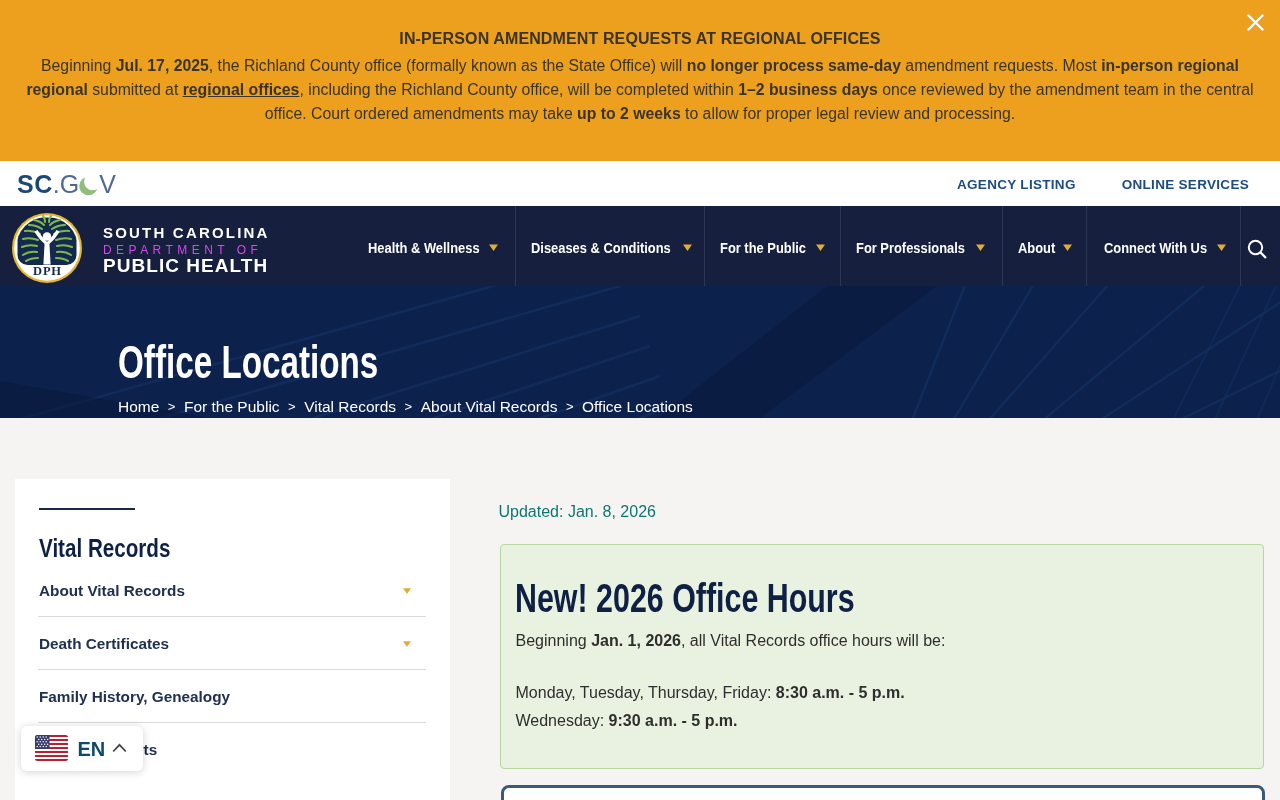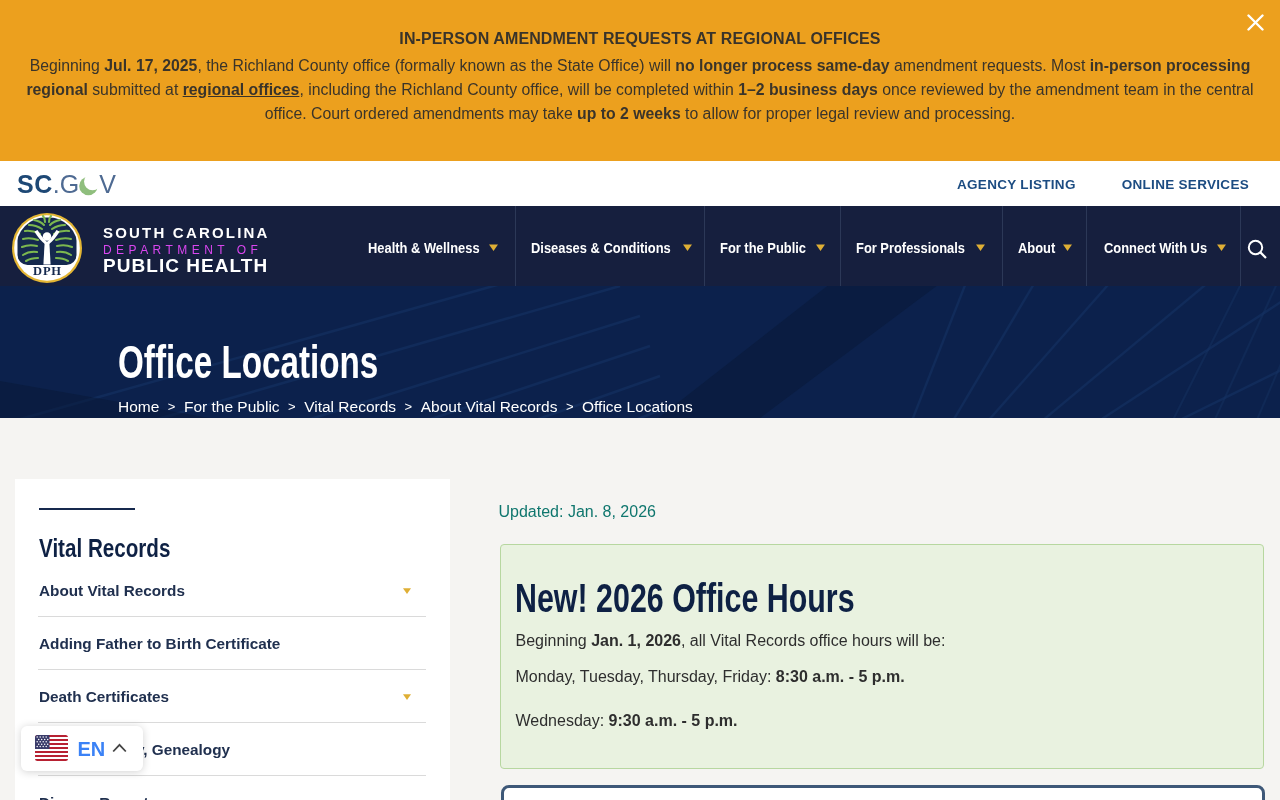--- a/index.html
+++ b/index.html
@@ -55,21 +55,21 @@
 
 <div class="banner">
   <svg style="position:absolute;right:16px;top:14px" width="17" height="17" viewBox="0 0 17 17">
       <g stroke="#fff" stroke-width="2.4" stroke-linecap="round">
         <line x1="1.5" y1="1.5" x2="15.5" y2="15.5"></line>
         <line x1="15.5" y1="1.5" x2="1.5" y2="15.5"></line>
       </g>
     </svg>
   <h2>IN-PERSON AMENDMENT REQUESTS AT REGIONAL OFFICES</h2>
   <div class="bod">
-    <div>Beginning <b>Jul. 17, 2025</b>, the Richland County office (formally known as the State Office) will <b>no longer process same-day</b> amendment requests. Most <b>in-person processing</b></div>
+    <div>Beginning <b>Jul. 17, 2025</b>, the Richland County office (formally known as the State Office) will <b>no longer process same-day</b> amendment requests. Most <b>in-person regional</b></div>
     <div><b>regional</b> submitted at <a>regional offices</a>, including the Richland County office, will be completed within <b>1–2 business days</b> once reviewed by the amendment team in the central</div>
     <div>office. Court ordered amendments may take <b>up to 2 weeks</b> to allow for proper legal review and processing.</div>
   </div>
 </div>
 
 <div class="scbar">
   <div class="scgov"><b>SC</b><span>.G</span><svg width="20" height="21" viewBox="0 0 20 21" style="vertical-align:-2.5px">
         <circle cx="9.4" cy="11" r="9.2" fill="#8fbe7d"></circle>
         <circle cx="13.6" cy="6.6" r="8.6" fill="#fff"></circle>
       </svg><span>V</span></div>
@@ -191,35 +191,34 @@
   <div class="crumb" style="top:113px">Home<i>&gt;</i>For the Public<i>&gt;</i>Vital Records<i>&gt;</i>About Vital Records<i>&gt;</i>Office Locations</div>
 </div>
 
 <div class="sidebar">
   <div class="rule"></div>
   <div class="sb-h">Vital Records</div>
   <div class="items">
     <div class="sb-item">About Vital Records<svg class="scar" width="8" height="6" viewBox="0 0 8 6">
           <polygon points="0,0.3 8,0.3 4,6" fill="#dfaf35"></polygon>
         </svg></div>
-    <div class="sb-item">Adding Father to Birth Certificate</div>
     <div class="sb-item">Death Certificates<svg class="scar" width="8" height="6" viewBox="0 0 8 6">
           <polygon points="0,0.3 8,0.3 4,6" fill="#dfaf35"></polygon>
         </svg></div>
     <div class="sb-item">Family History, Genealogy</div>
     <div class="sb-item" style="border-bottom:none">Divorce Reports</div>
   </div>
 </div>
 
 <div class="updated">Updated: Jan. 8, 2026</div>
 
 <div class="greenbox">
   <div class="gb-h">New! 2026 Office Hours</div>
   <div class="gb-p" style="top:84px">Beginning <b>Jan. 1, 2026</b>, all Vital Records office hours will be:</div>
-  <div class="gb-p" style="top:120px">Monday, Tuesday, Thursday, Friday: <b>8:30 a.m. - 5 p.m.</b></div>
+  <div class="gb-p" style="top:136px">Monday, Tuesday, Thursday, Friday: <b>8:30 a.m. - 5 p.m.</b></div>
   <div class="gb-p" style="top:164px">Wednesday: <b>9:30 a.m. - 5 p.m.</b></div>
 </div>
 
 <div class="bluebox"></div>
 
 <div class="lang">
   <svg width="33" height="26" viewBox="0 0 33 26" style="position:absolute;left:14.5px;top:9.5px">
     <defs>
         <clipPath id="fc">
           <rect width="33" height="26" rx="2.5"></rect>
@@ -254,17 +253,17 @@
           <circle cx="6.7" cy="9.2" r=".75"></circle>
           <circle cx="9.7" cy="9.2" r=".75"></circle>
           <circle cx="12.7" cy="9.2" r=".75"></circle>
       <circle cx="2.2" cy="11.6" r=".75"></circle>
           <circle cx="5.2" cy="11.6" r=".75"></circle>
           <circle cx="8.2" cy="11.6" r=".75"></circle>
           <circle cx="11.2" cy="11.6" r=".75"></circle>
     </g>
     </g>
   </svg>
-  <div style="position:absolute;left:57px;top:12px;font-size:20px;line-height:22px;font-weight:bold;color:#3b82f6">EN</div>
+  <div style="position:absolute;left:57px;top:12px;font-size:20px;line-height:22px;font-weight:bold;color:#0c4a6e">EN</div>
   <svg width="15" height="10" viewBox="0 0 15 10" style="position:absolute;left:91.5px;top:17px">
       <polyline points="1.2,8.5 7.5,1.8 13.8,8.5" fill="none" stroke="#444" stroke-width="1.8"></polyline>
     </svg>
 </div>
 
 </body></html>

